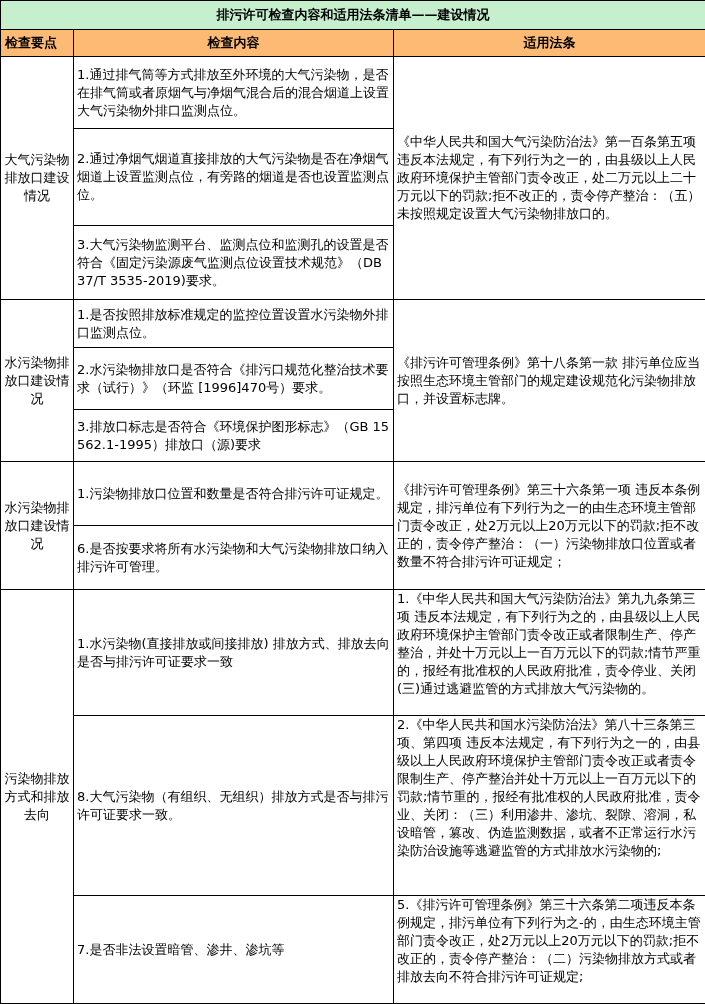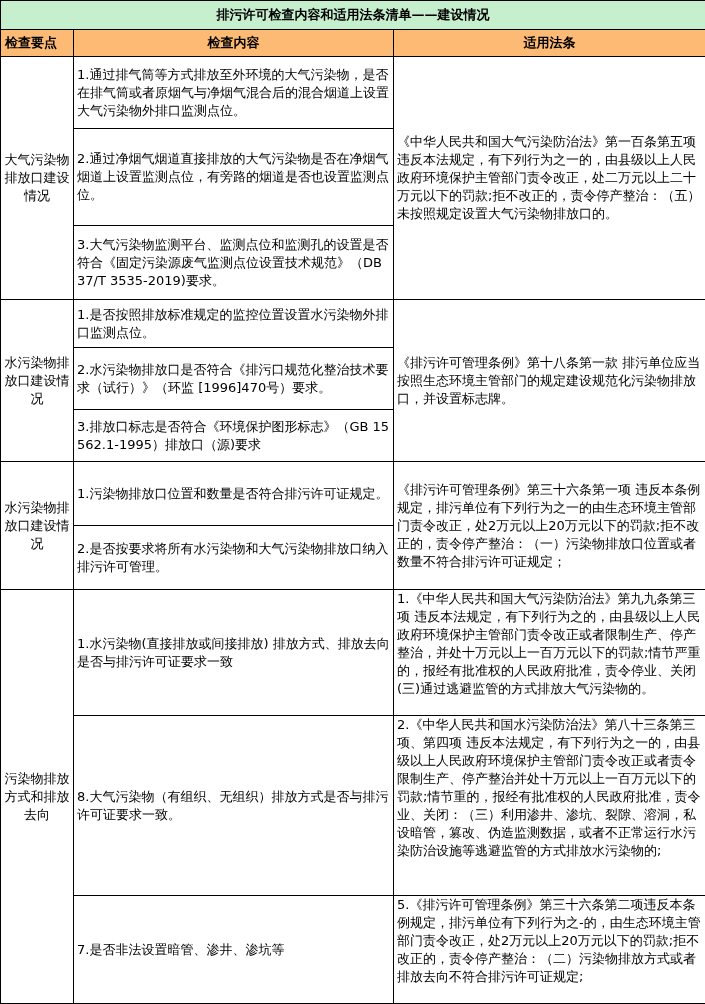--- a/index.html
+++ b/index.html
@@ -56,21 +56,21 @@
   <tr style="height:52px">
     <td>3.排放口标志是否符合《环境保护图形标志》（GB 15562.1-1995）排放口（源)要求</td>
   </tr>
 
   <tr style="height:64px">
     <td rowspan="2" class="key">水污染物排放口建设情况</td>
     <td>1.污染物排放口位置和数量是否符合排污许可证规定。</td>
     <td rowspan="2" class="law">《排污许可管理条例》第三十六条第一项 违反本条例规定，排污单位有下列行为之一的由生态环境主管部门责令改正，处2万元以上20万元以下的罚款;拒不改正的，责令停产整治：（一）污染物排放口位置或者数量不符合排污许可证规定；</td>
   </tr>
   <tr style="height:64px">
-    <td>2.是否按要求将所有水污染物和大气污染物排放口纳入排污许可管理。</td>
+    <td>6.是否按要求将所有水污染物和大气污染物排放口纳入排污许可管理。</td>
   </tr>
 
   <tr style="height:126px">
     <td rowspan="3" class="key">污染物排放方式和排放去向</td>
     <td>1.水污染物(直接排放或间接排放) 排放方式、排放去向是否与排污许可证要求一致</td>
     <td class="law" style="vertical-align:top">1.《中华人民共和国大气污染防治法》第九九条第三项 违反本法规定，有下列行为之的，由县级以上人民政府环境保护主管部门责令改正或者限制生产、停产整治，并处十万元以上一百万元以下的罚款;情节严重的，报经有批准权的人民政府批准，责令停业、关闭(三)通过逃避监管的方式排放大气污染物的。</td>
   </tr>
   <tr style="height:180px">
     <td>8.大气污染物（有组织、无组织）排放方式是否与排污许可证要求一致。</td>
     <td class="law" style="vertical-align:top">2.《中华人民共和国水污染防治法》第八十三条第三项、第四项 违反本法规定，有下列行为之一的，由县级以上人民政府环境保护主管部门责令改正或者责令限制生产、停产整治并处十万元以上一百万元以下的罚款;情节重的，报经有批准权的人民政府批准，责令业、关闭：（三）利用渗井、渗坑、裂隙、溶洞，私设暗管，篡改、伪造监测数据，或者不正常运行水污染防治设施等逃避监管的方式排放水污染物的;</td>

